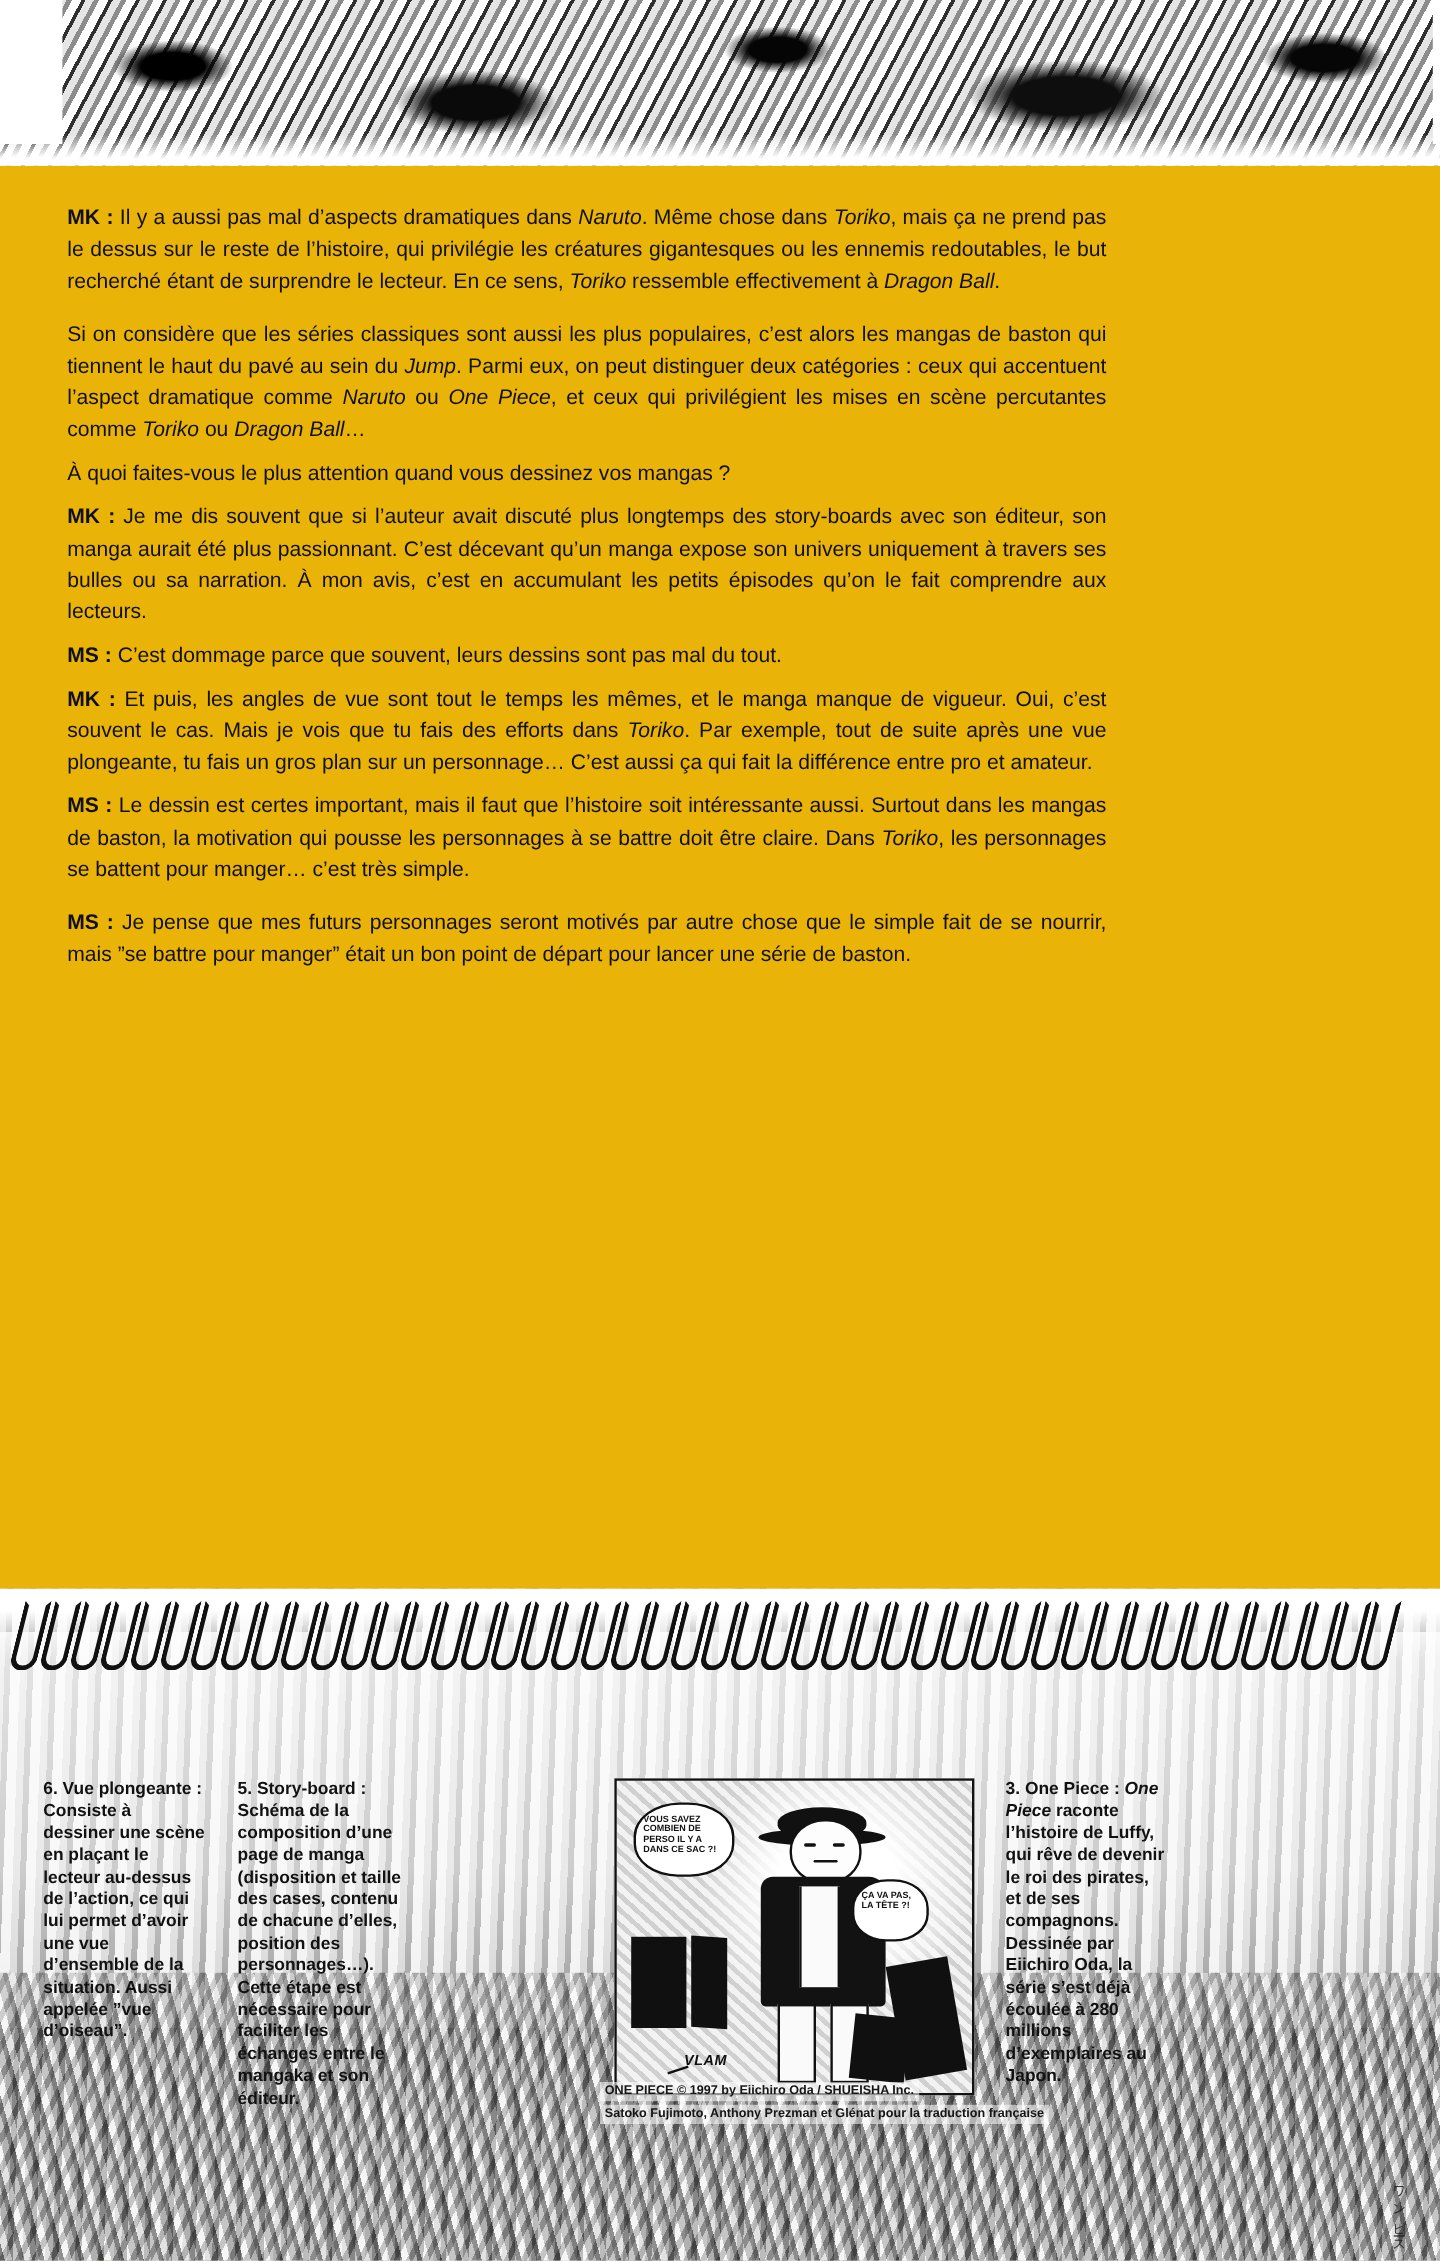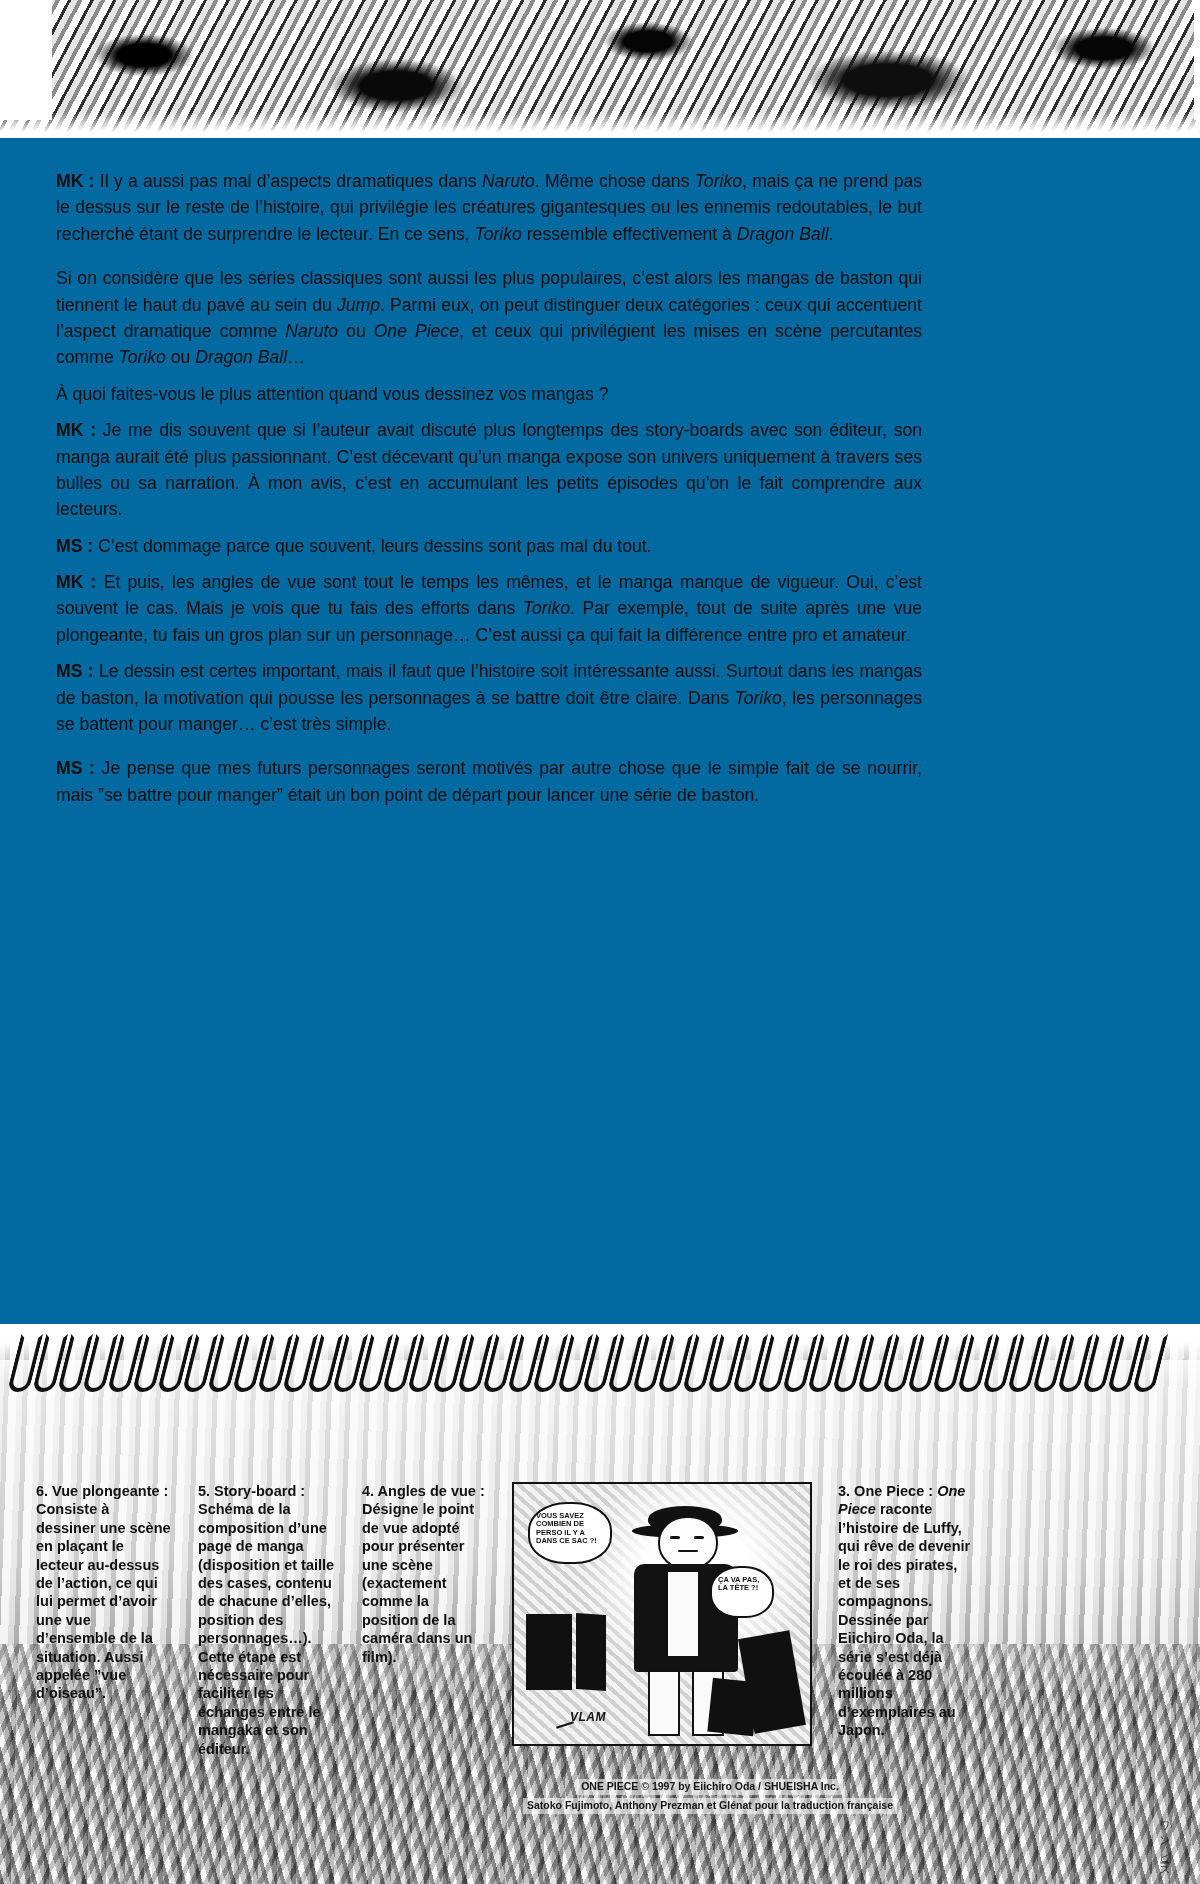--- a/index.html
+++ b/index.html
@@ -13,21 +13,21 @@
     position: relative;
     overflow: hidden;
     font-family: "Liberation Sans", sans-serif;
     color: #111111;
   }
 
   
   #page {
     position: absolute;
     inset: 0;
-    background: #0369a1;
+    background: #eab308;
   }
 
   
   .top-band {
     position: absolute;
     left: 0;
     top: 0;
     width: 1200px;
     height: 138px;
     background:
@@ -304,23 +304,23 @@
     width: 18px;
     height: 2px;
     background: #111;
     transform: rotate(-18deg);
   }
 
   
   .credits {
     position: absolute;
     left: 500px;
-    top: 452px;
+    top: 408px;
     width: 420px;
-    text-align: center;
+    text-align: left;
   }
   .credit-line {
     font-size: 10.5px;
     font-weight: bold;
     color: #151515;
     line-height: 1.5;
     background: rgba(255,255,255,0.55);
     display: inline-block;
     padding: 0 4px;
   }
@@ -413,24 +413,20 @@
       </div>
 
     <div class="notes">
       <div class="note" id="note-6">
         <span class="note-title">6. Vue plongeante :</span>
         <span class="note-body">Consiste à dessiner une scène en plaçant le lecteur au-dessus de l’action, ce qui lui permet d’avoir une vue d’ensemble de la situation. Aussi appelée ”vue d’oiseau”.</span>
       </div>
       <div class="note" id="note-5">
         <span class="note-title">5. Story-board :</span>
         <span class="note-body">Schéma de la composition d’une page de manga (disposition et taille des cases, contenu de chacune d’elles, position des personnages…). Cette étape est nécessaire pour faciliter les échanges entre le mangaka et son éditeur.</span>
-      </div>
-      <div class="note" id="note-4">
-        <span class="note-title">4. Angles de vue :</span>
-        <span class="note-body">Désigne le point de vue adopté pour présenter une scène (exactement comme la position de la caméra dans un film).</span>
       </div>
       <div class="note" id="note-3">
         <span class="note-title">3. One Piece :</span>
         <em>One Piece</em>
         <span class="note-body">raconte l’histoire de Luffy, qui rêve de devenir le roi des pirates, et de ses compagnons. Dessinée par Eiichiro Oda, la série s’est déjà écoulée à 280 millions d’exemplaires au Japon.</span>
       </div>
     </div>
 
     <div class="op-panel">
       <div class="op-inner"></div>

